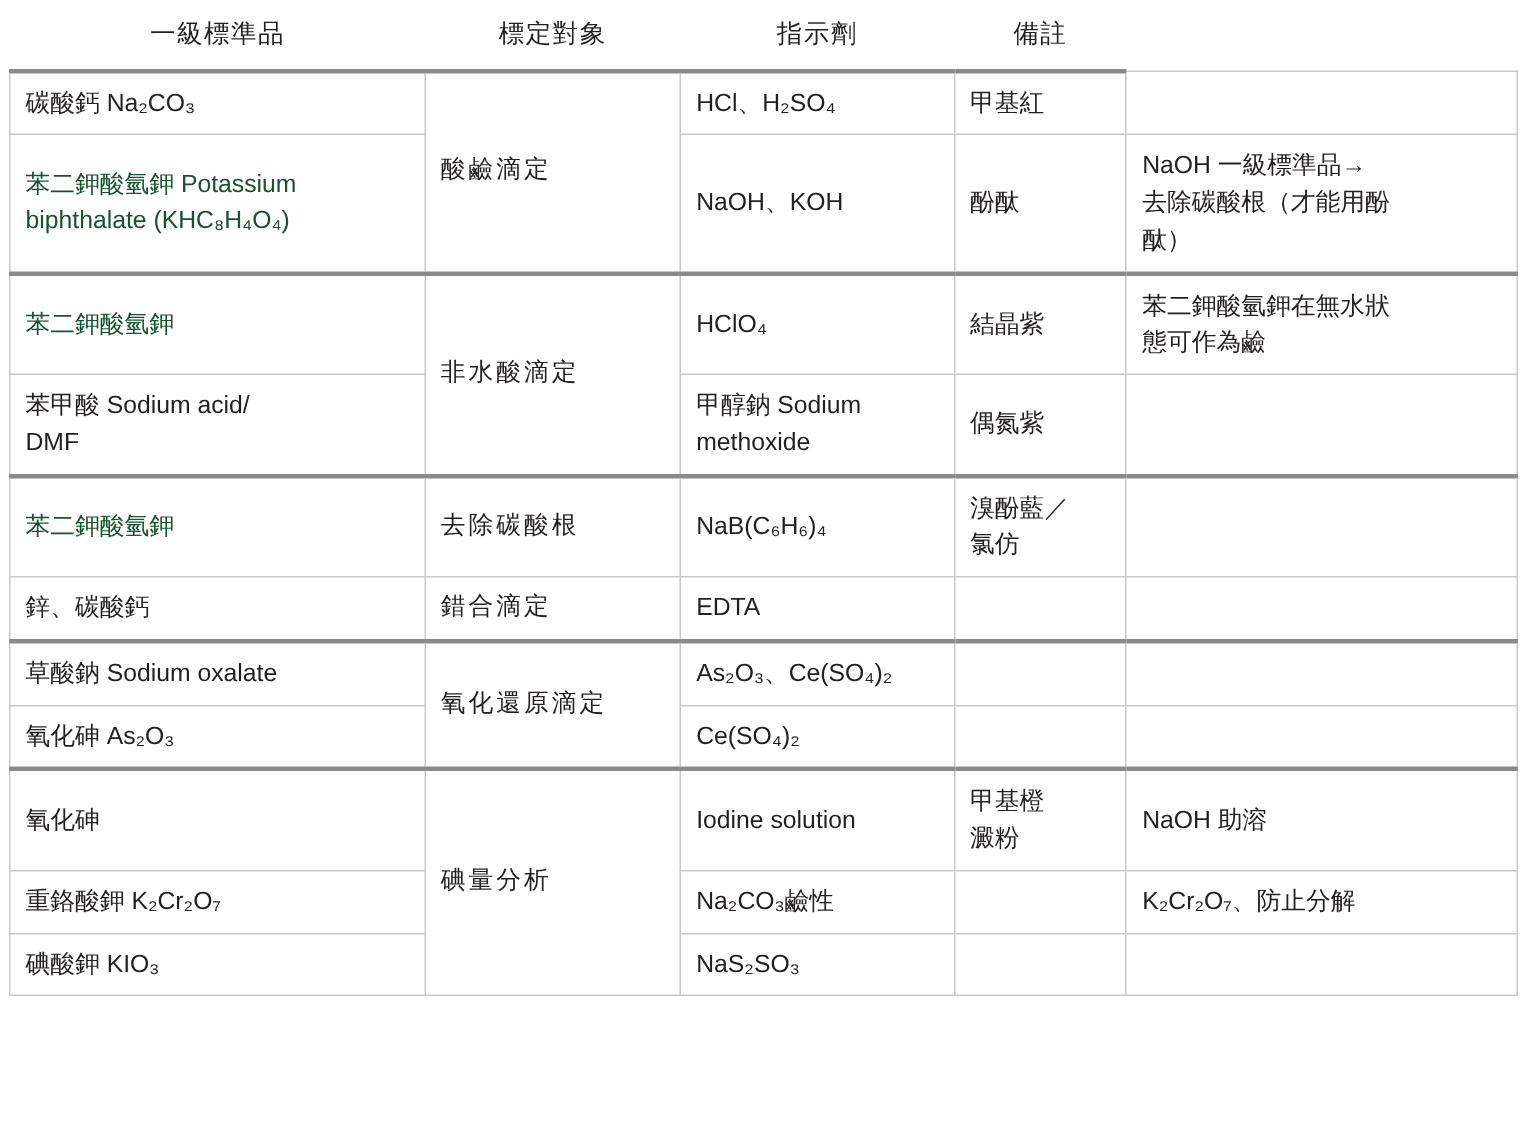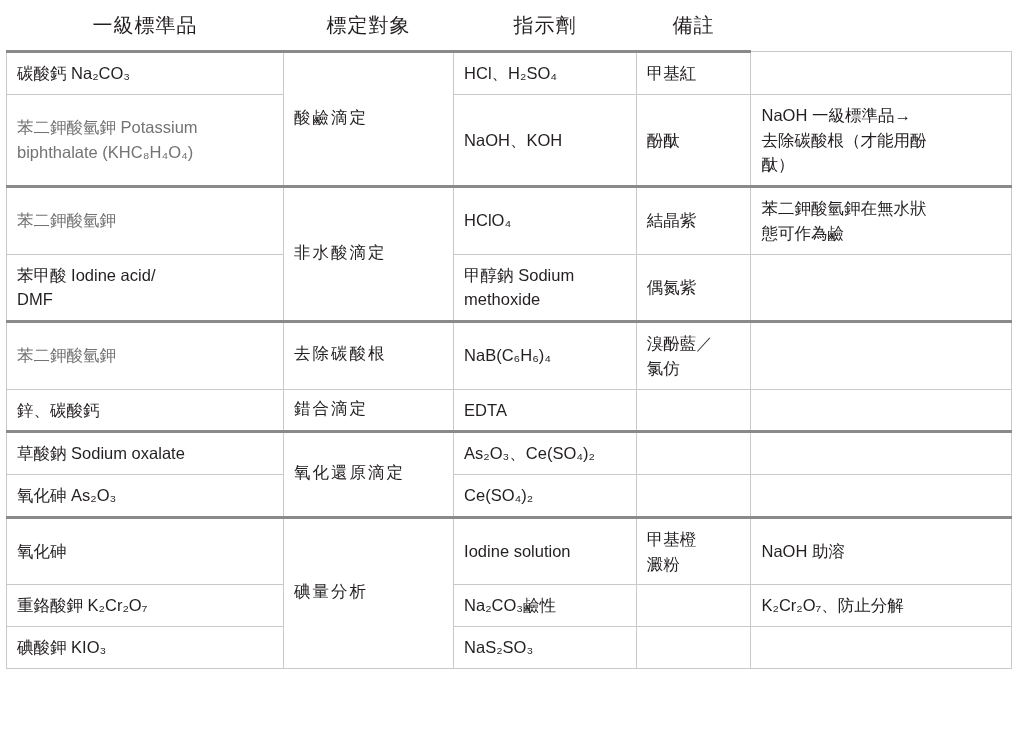--- a/index.html
+++ b/index.html
@@ -34,30 +34,30 @@
     text-align: left;
     font-weight: normal;
     word-break: break-word;
   }
   
   tr.header-row th {
     border: none;
     border-bottom: 3px solid #8a8a8a;
     text-align: center;
     padding: 6px 10px 10px 10px;
-    font-size: 20px;
+    font-size: 17px;
     letter-spacing: 1px;
     font-weight: normal;
   }
   
   .sec-top > td {
     border-top: 3px solid #8a8a8a !important;
   }
   .red {
-    color: #737373;
+    color: #14532d;
     font-weight: bold;
   }
   .bold {
     font-weight: bold;
   }
   .cjk-sp {
     letter-spacing: 1.5px;
   }
   .c1 { width: 270px; }
   .c2 { width: 166px; }
@@ -122,21 +122,21 @@
         <td rowspan="2" class="mid-label">非水酸滴定</td>
         <td>HClO₄</td>
         <td>結晶紫</td>
         <td rowspan="1">
           <span>苯二鉀酸氫鉀在無水狀</span><br>
           <span>態可作為鹼</span>
         </td>
       </tr>
       <tr>
         <td class="bold">
-          <span>苯甲酸 Iodine acid/</span><br>
+          <span>苯甲酸 Sodium acid/</span><br>
           <span>DMF</span>
         </td>
         <td>
           <span>甲醇鈉 Sodium</span><br>
           <span>methoxide</span>
         </td>
         <td>偶氮紫</td>
         <td></td>
       </tr>
 

